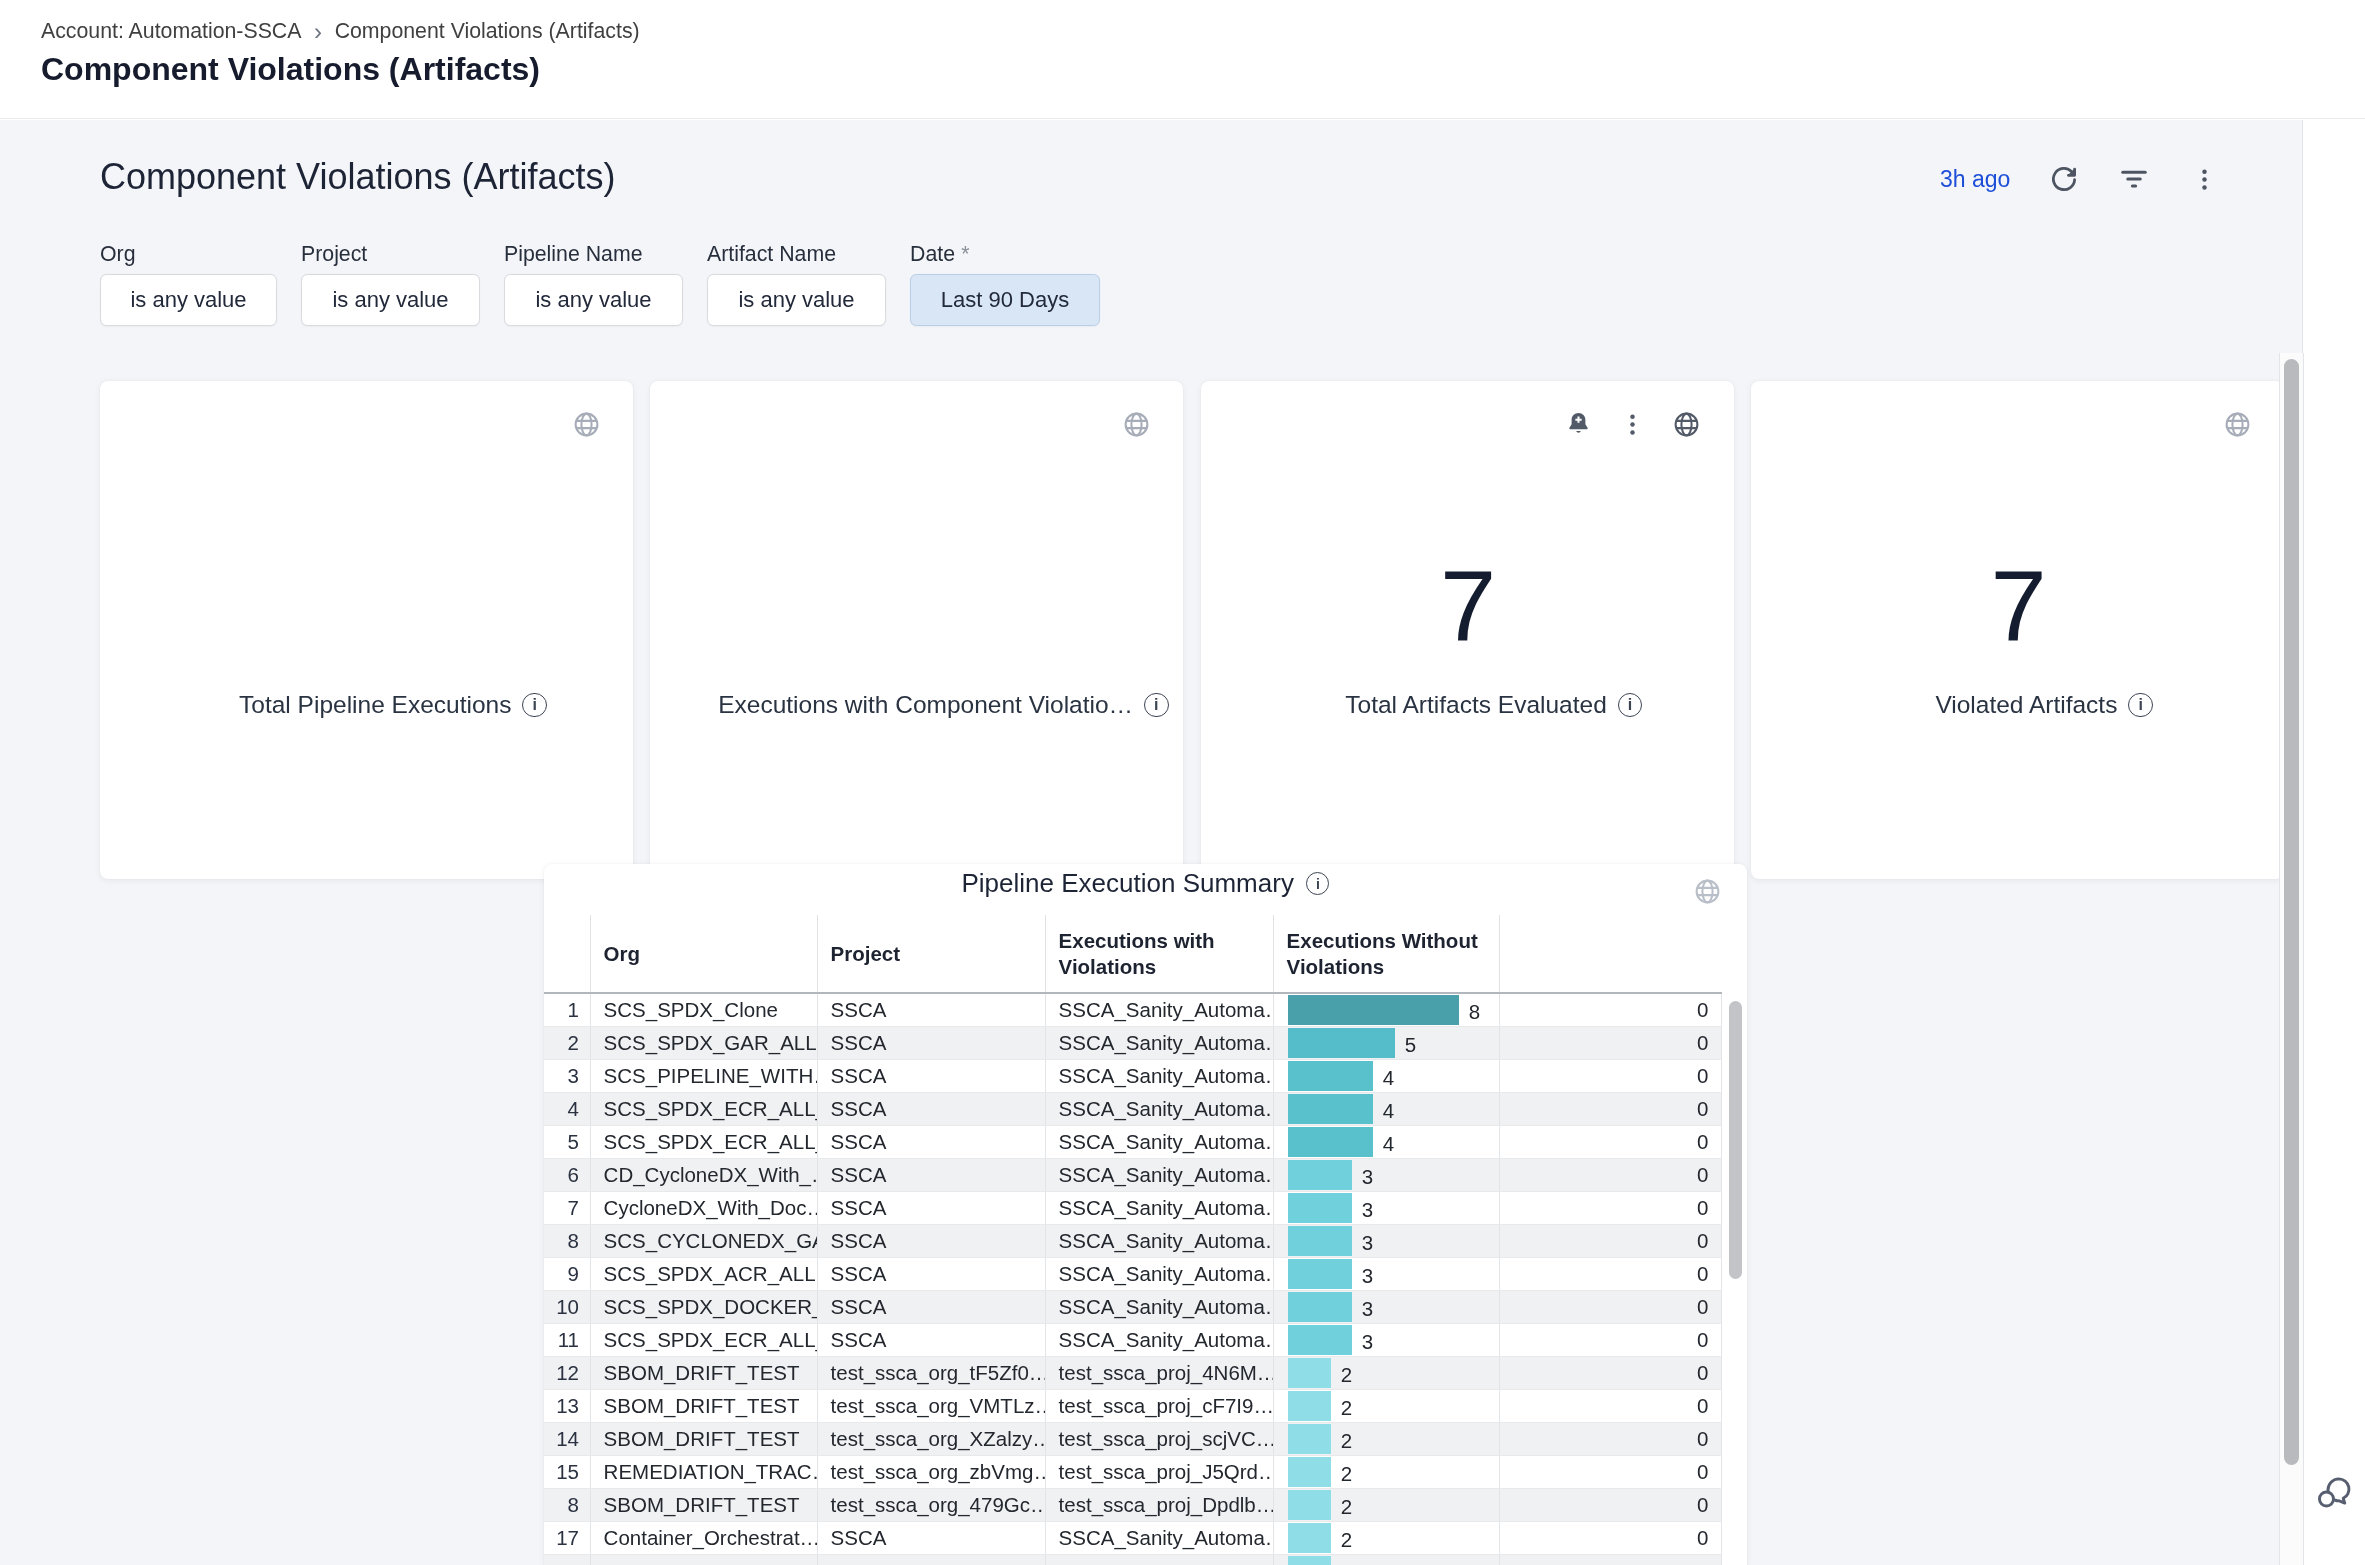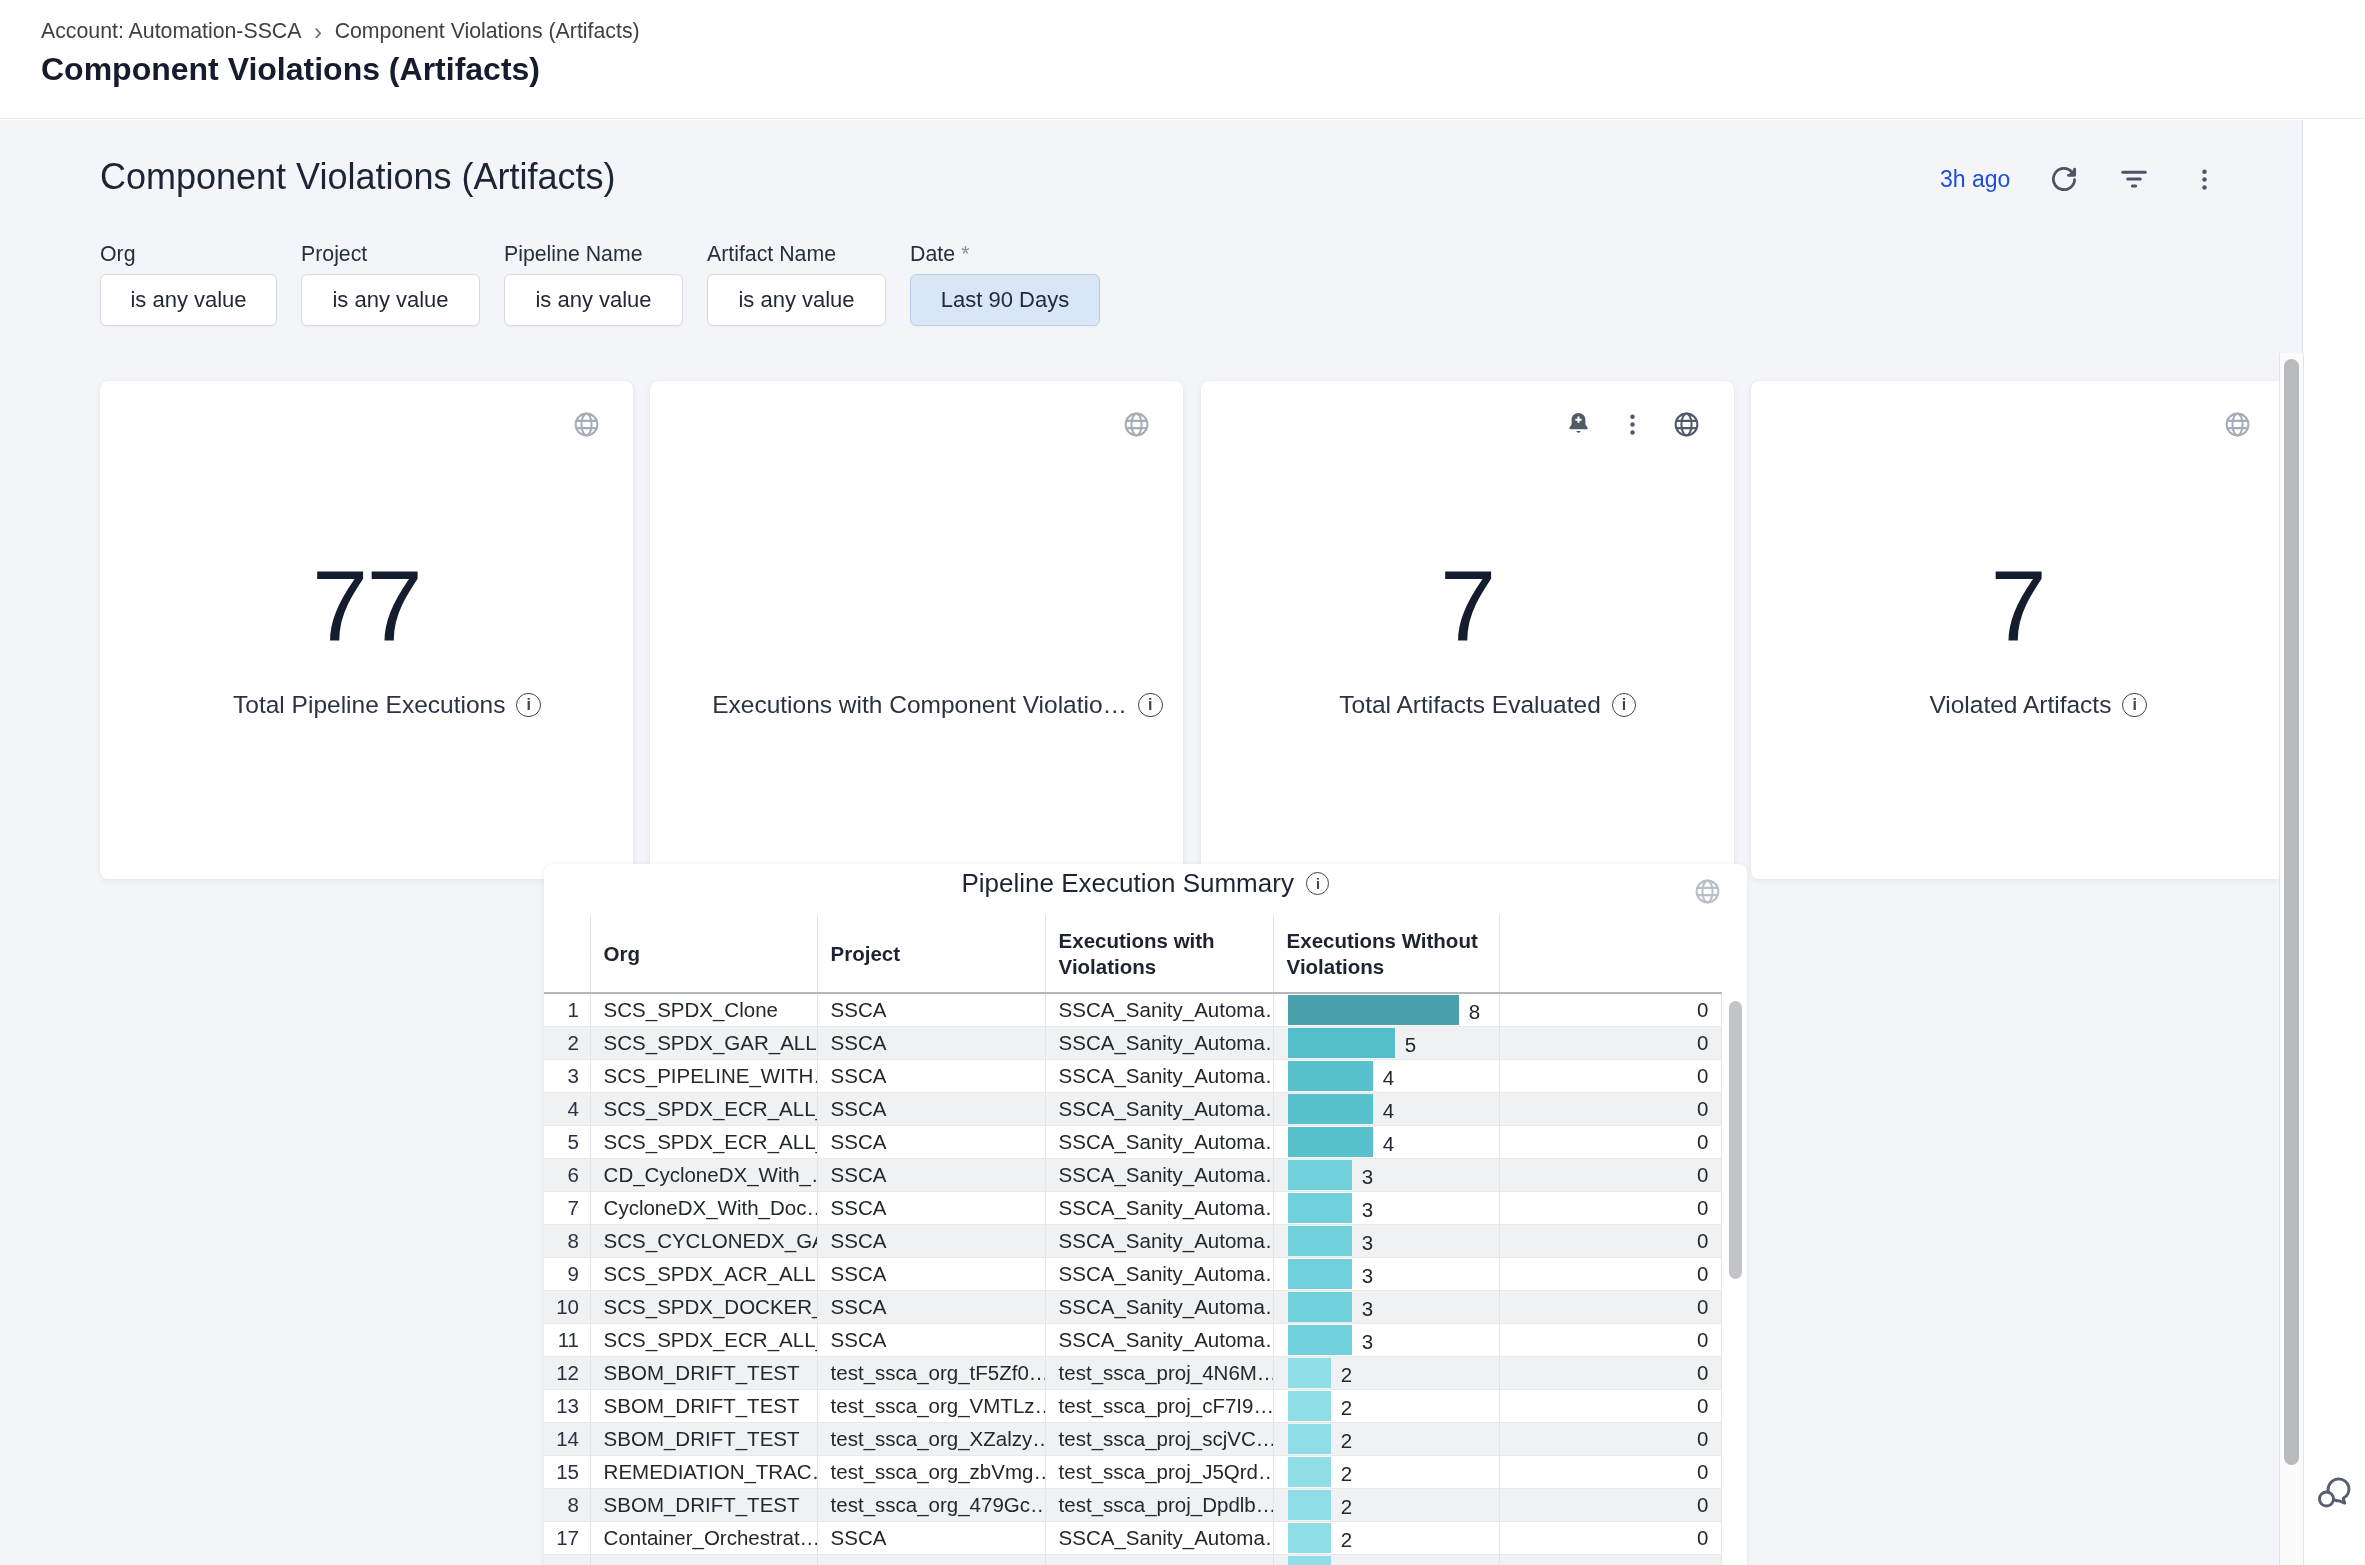--- a/index.html
+++ b/index.html
@@ -40,21 +40,21 @@
   .filter-item:nth-child(5) .filter-chip { width:190px; background:#d9e6f5; border-color:#b9cfe8;text-align:center; }
 
   
   .kpi-row { position:absolute; left:100px; top:381px; display:flex; gap:17.4px; }
   .kpi-card { position:relative; width:533px; height:498px; background:#ffffff; border-radius:8px;
               box-shadow:0 1.6px 6.3px rgba(40,41,61,.06), 0 0 1.6px rgba(40,41,61,.06); }
   .kpi-icons { position:absolute; top:28.4px; right:32px; display:flex; gap:24px; align-items:center; }
   .kpi-icons .tool-btn { width:30px; height:30px; }
   .kpi-number { position:absolute; left:0; top:175px; width:100%; text-align:center;
                 font-size:101px; line-height:1; font-weight:400; color:#141c2f; letter-spacing:-1.6px; }
-  .kpi-label { position:absolute; left:0; top:310px; width:100%; display:flex; align-items:center;
+  .kpi-label { position:absolute; left:6px; top:310px; width:100%; display:flex; align-items:center;
                justify-content:center; gap:11px; font-size:24.5px; color:#2a3342;padding-left:41px; }
   .info-i { display:inline-flex; width:24.5px; height:24.5px; border:1.6px solid #3c4452; border-radius:50%;
             align-items:center; justify-content:center; font-size:16px; font-weight:700; color:#3c4452;
             flex:0 0 auto; cursor:pointer; }
 
   
   .table-card { position:absolute; left:544px; top:864px; width:1203px; height:702px; background:#ffffff;
                 border-radius:8px 8px 0 0; box-shadow:0 1.6px 6.3px rgba(40,41,61,.06), 0 0 1.6px rgba(40,41,61,.06);
                 overflow:hidden; }
   .table-title { position:absolute; left:0; top:4px; width:100%; display:flex; align-items:center;
@@ -160,21 +160,20 @@
     <div class="kpi-card">
       <div class="kpi-icons">
         <span class="tool-btn">
           <svg width="29" height="29" viewBox="0 0 24 24" fill="none" stroke="#a7adb8" stroke-width="1.7">
             <circle cx="12" cy="12" r="9"></circle>
             <ellipse cx="12" cy="12" rx="4.2" ry="9"></ellipse>
             <path d="M3.4 9h17.2M3.4 15h17.2"></path>
           </svg>
         </span>
       </div>
-      <div class="kpi-number">77</div>
       <div class="kpi-label">
         <span>Total Pipeline Executions</span>
         <span class="info-i">i</span>
       </div>
     </div>
     <div class="kpi-card">
       <div class="kpi-icons">
         <span class="tool-btn">
           <svg width="29" height="29" viewBox="0 0 24 24" fill="none" stroke="#a7adb8" stroke-width="1.7">
             <circle cx="12" cy="12" r="9"></circle>

